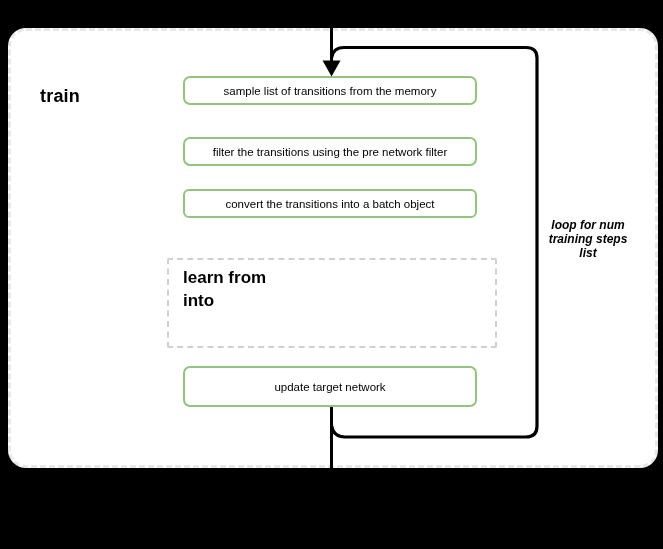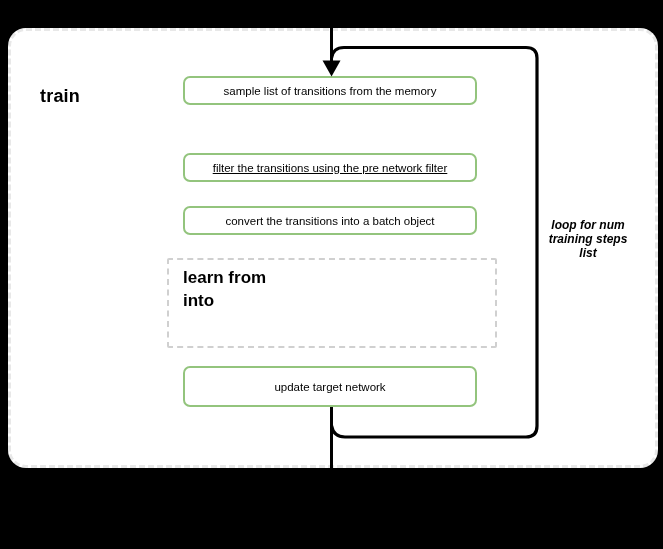--- a/index.html
+++ b/index.html
@@ -46,22 +46,22 @@
     border: 2.5px solid #93c47d;
     border-radius: 7px;
     display: flex;
     align-items: center;
     justify-content: center;
     text-align: center;
     font-size: 11.5px;
     color: #000000;
   }
   #step-1 { top: 76px; }
-  #step-2 { top: 153px; text-decoration: underline; }
-  #step-3 { top: 206px; }
+  #step-2 { top: 137px; }
+  #step-3 { top: 189px; border-radius: 6px; }
   #step-final { top: 366px; height: 41px; }
   .subprocess-box {
     position: absolute;
     left: 167px;
     top: 258px;
     width: 330px;
     height: 90px;
     box-sizing: border-box;
     background: #ffffff;
     border: 2.5px dashed #d0d0d0;

